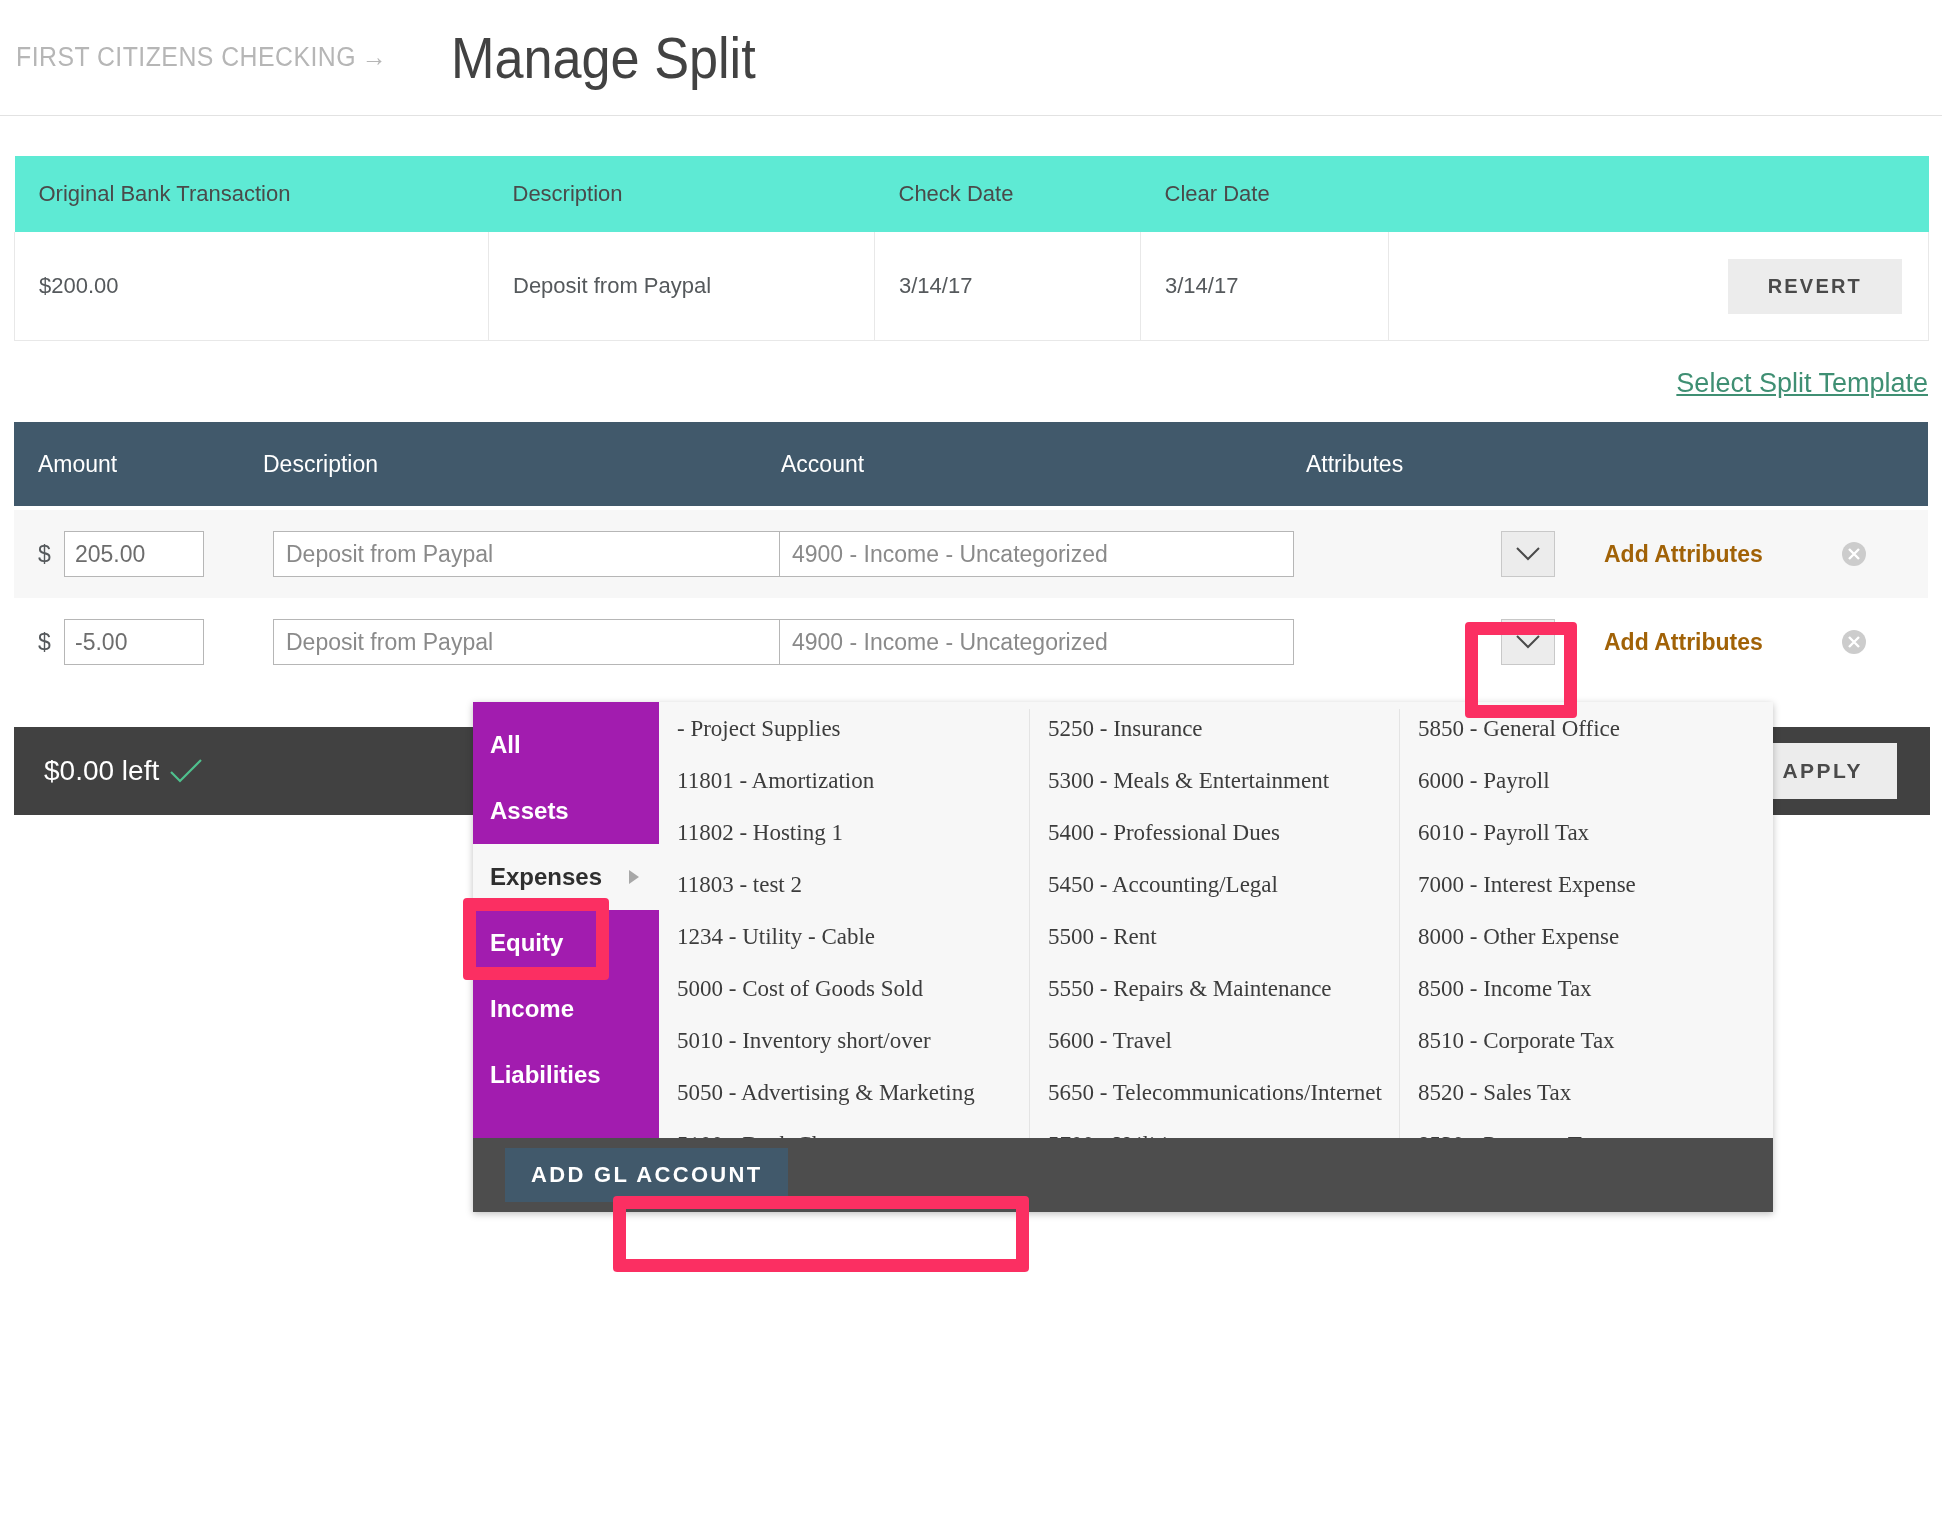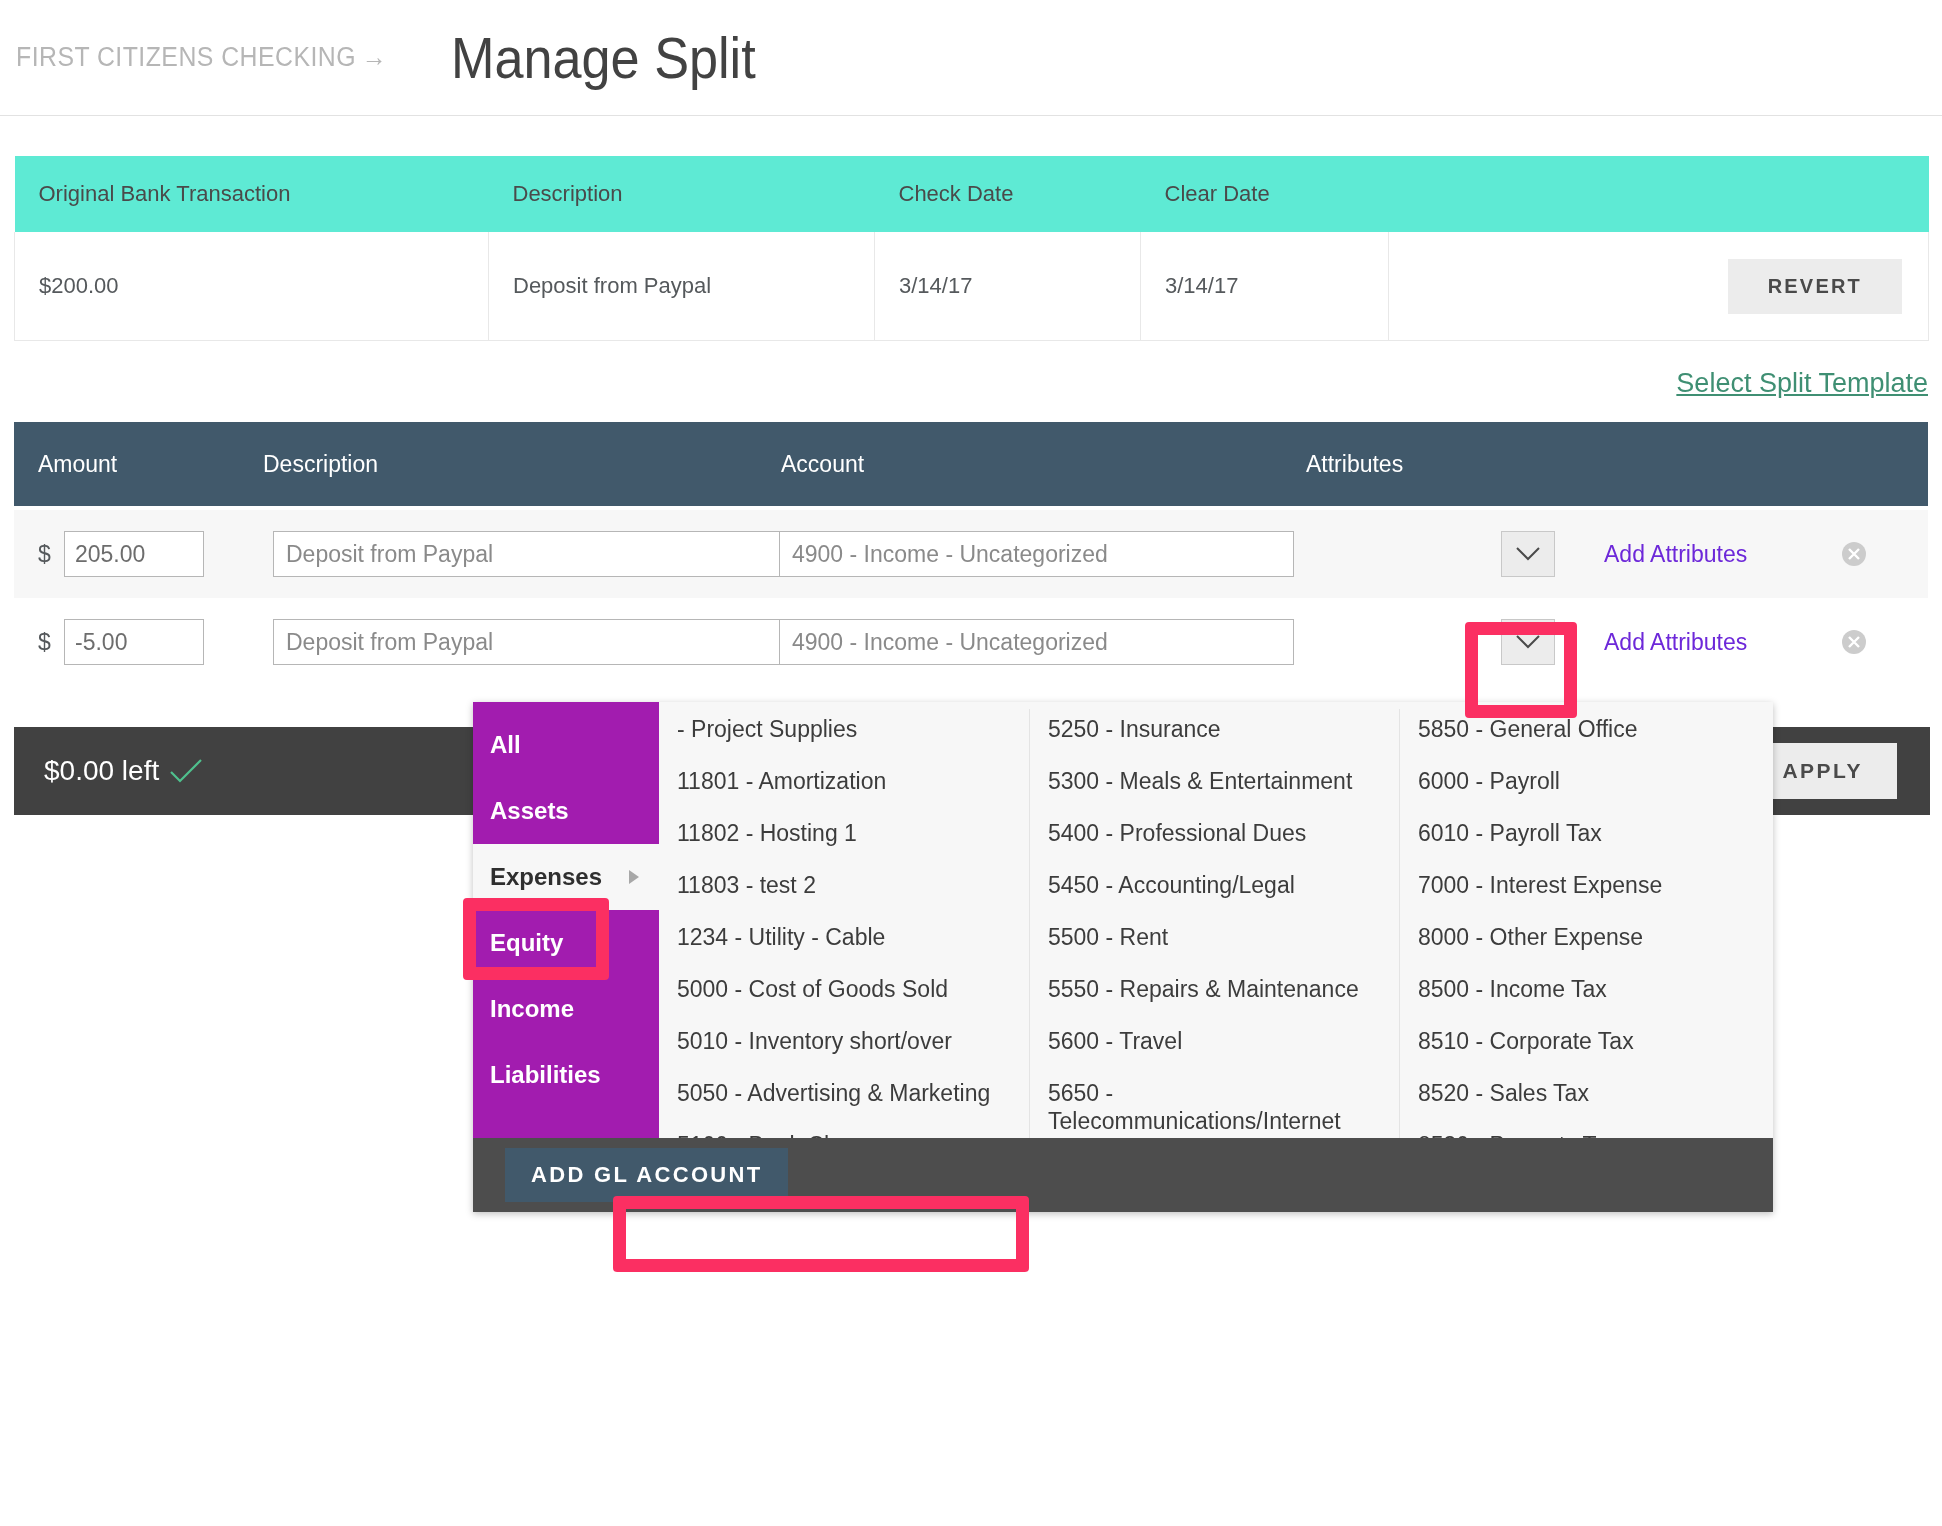--- a/index.html
+++ b/index.html
@@ -184,21 +184,21 @@
     background: #ececec;
     border: 1px solid #c8c8c8;
     box-sizing: border-box;
     display: flex; align-items: center; justify-content: center;
     cursor: pointer;
   }
   .acct-caret svg { display: block; }
   .add-attr {
     position: absolute; left: 1590px; top: 50%;
     transform: translateY(-50%);
-    font-size: 23px; font-weight: 400; color: #6d28d9;
+    font-size: 23px; font-weight: 700; color: #a16207;
     cursor: pointer; white-space: nowrap;
   }
   .remove-x {
     position: absolute; left: 1827px; top: 50%;
     transform: translateY(-50%);
     cursor: pointer; line-height: 0;
   }
 
   
   .summary-bar {
@@ -269,20 +269,21 @@
     flex: 1;
     display: flex;
     padding-top: 7px;
     box-sizing: border-box;
     overflow: hidden;
   }
   .dd-col {
     width: 370px;
     box-sizing: border-box;
     padding: 0;
+    font-family: Liberation Serif, serif;
   }
   .dd-col + .dd-col { border-left: 1px solid #e4e4e4; }
   .dd-item {
     font-size: 23px;
     color: #3c3c3c;
     padding: 6px 0 6px 18px;
     line-height: 1.22;
     min-height: 31px;
     cursor: pointer;
     box-sizing: border-box;

